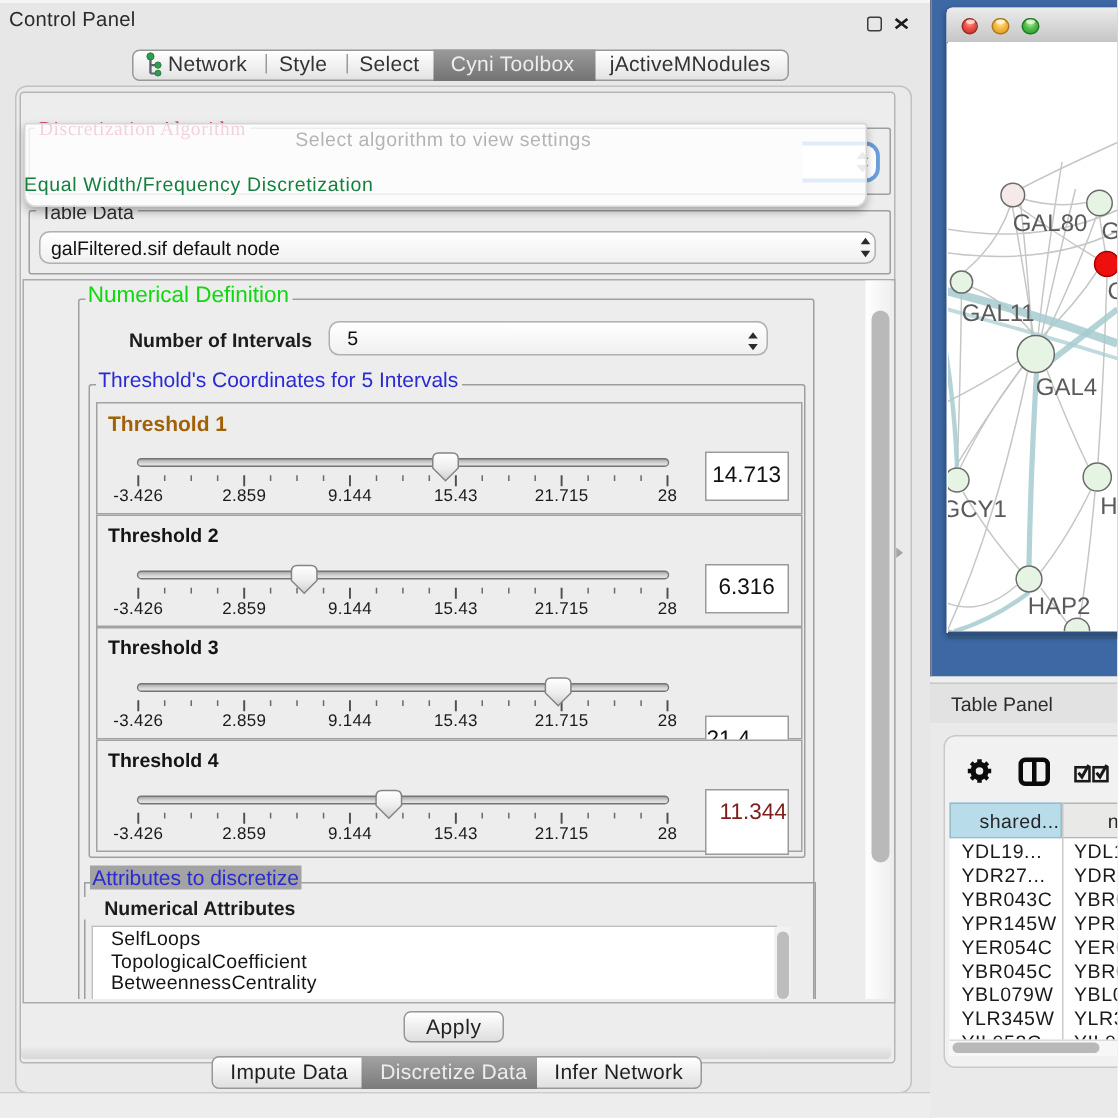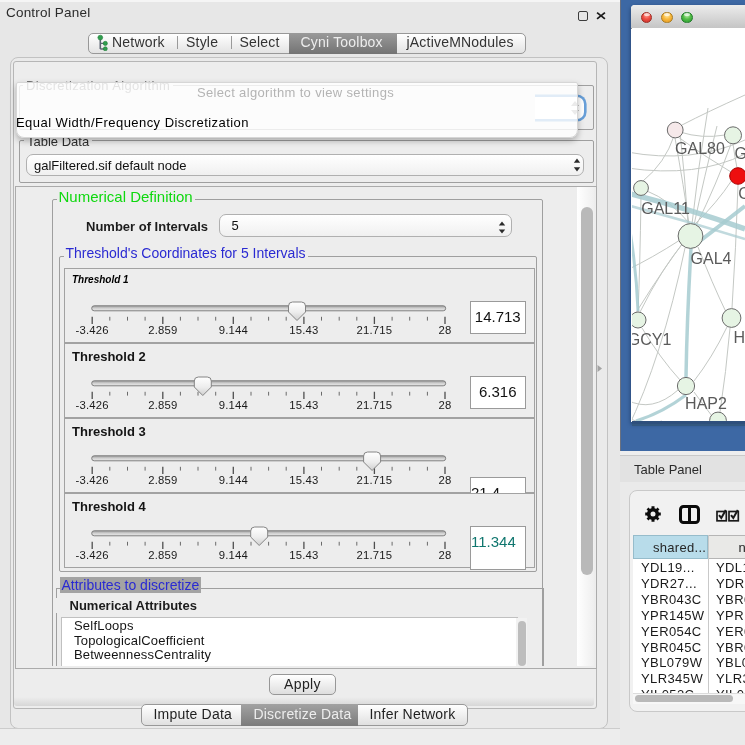--- a/index.html
+++ b/index.html
@@ -37,21 +37,21 @@
   <div class="abs" style="left:239.5px;top:34px;font-size:14px;letter-spacing:0.2px;color:#333;">Select</div>
   <div class="abs" style="left:300.5px;top:34px;font-size:14px;letter-spacing:0.2px;color:#ededed;">Cyni Toolbox</div>
   <div class="abs" style="left:406.5px;top:34px;font-size:14px;letter-spacing:0.2px;color:#333;">jActiveMNodules</div>
 
   <div class="abs" style="left:9.5px;top:57px;width:596px;height:670px;background:#eaeaea;border:1px solid #c2c2c2;border-radius:8px;"></div>
 
   <div class="abs" style="left:12.5px;top:60.5px;width:582px;height:646px;background:#ededed;border:1px solid #b6b6b6;border-radius:3px;"></div>
   <div class="abs" style="left:13.5px;top:697px;width:580px;height:9px;background:linear-gradient(#ededed,#d7d7d7);border-radius:0 0 3px 3px;"></div>
 
   <div class="abs" style="left:18.5px;top:84.5px;width:573px;height:43px;border:1px solid #9f9f9f;border-radius:2px;"></div>
-  <div class="abs" style="left:23px;top:77.5px;font-size:13px;letter-spacing:0.35px;color:#737373;background:#ededed;padding:0 3px;">Discretization Algorithm</div>
+  <div class="abs" style="left:23px;top:77.5px;font-size:13px;letter-spacing:0.35px;color:#be185d;background:#ededed;padding:0 3px;font-family:Liberation Serif, serif;">Discretization Algorithm</div>
 
   <div class="abs" style="left:535px;top:92px;width:56px;height:31px;overflow:hidden;">
       <div class="abs" style="left:-511px;top:5px;width:560px;height:22px;background:#fff;border-radius:7px;box-shadow:0 0 0 2.6px rgba(97,155,215,0.95);"></div>
     </div>
   <svg class="abs" style="left:569px;top:100px;" width="12" height="16" viewBox="0 0 12 16">
     <path d="M6 1 L10 6 H2 Z" fill="#9a9a9a"></path>
       <path d="M6 15 L2 10 H10 Z" fill="#9a9a9a"></path>
   </svg>
 
   <div class="abs" style="left:18.5px;top:140px;width:573px;height:40.5px;border:1px solid #9f9f9f;border-radius:2px;"></div>
@@ -76,21 +76,21 @@
     <div class="abs" style="left:216px;top:31px;font-size:13px;color:#111;">5</div>
     <svg class="abs" style="left:482.3px;top:34px;" width="8" height="13" viewBox="0 0 8 13">
       <path d="M4 0.5 L7.2 4.6 H0.8 Z" fill="#2b2b2b"></path>
         <path d="M4 12.5 L0.8 8.4 H7.2 Z" fill="#2b2b2b"></path>
     </svg>
 
     <div class="abs" style="left:43.5px;top:69px;width:476px;height:314px;border:1px solid #9f9f9f;border-radius:2px;"></div>
     <div class="abs" style="left:48px;top:58.5px;font-size:14px;color:#2a2ad2;background:#ededed;padding:0 2px;">Threshold's Coordinates for 5 Intervals</div>
 
     <div class="abs" style="left:48px;top:81.5px;width:469px;height:72.5px;border:1px solid #a2a2a2;background:#ededed;">
-      <div class="abs b" style="left:7.5px;top:5px;font-size:10px;color:#000000;font-style:italic;">Threshold 1</div>
+      <div class="abs b" style="left:7.5px;top:5px;font-size:14px;color:#a16207;">Threshold 1</div>
       <svg class="abs" style="left:0;top:0;" width="469" height="72" viewBox="0 0 469 72">
         <defs>
             <linearGradient id="tg0" x1="0" y1="0" x2="0" y2="1">
               <stop offset="0" stop-color="#ffffff"></stop>
               <stop offset="0.55" stop-color="#ededed"></stop>
               <stop offset="1" stop-color="#cfcfcf"></stop>
             </linearGradient>
             <linearGradient id="tr0" x1="0" y1="0" x2="0" y2="1">
               <stop offset="0" stop-color="#a0a0a0"></stop>
               <stop offset="0.6" stop-color="#d8d8d8"></stop>
@@ -185,21 +185,21 @@
         <path d="M27.2 47.8 V55.1 M97.8 47.8 V55.1 M168.3 47.8 V55.1 M238.9 47.8 V55.1 M309.4 47.8 V55.1 M380.0 47.8 V55.1" stroke="#4f4f4f" stroke-width="1.3"></path>
         <path d="M44.8 47.8 V51.6 M62.5 47.8 V51.6 M80.1 47.8 V51.6 M115.4 47.8 V51.6 M133.0 47.8 V51.6 M150.7 47.8 V51.6 M186.0 47.8 V51.6 M203.6 47.8 V51.6 M221.2 47.8 V51.6 M256.5 47.8 V51.6 M274.2 47.8 V51.6 M291.8 47.8 V51.6 M327.1 47.8 V51.6 M344.7 47.8 V51.6 M362.4 47.8 V51.6" stroke="#6a6a6a" stroke-width="1"></path>
         <text x="27.2" y="65.3" font-size="11.3" letter-spacing="0.2" fill="#1a1a1a" text-anchor="middle" font-family="Liberation Sans, sans-serif">-3.426</text>
         <text x="97.8" y="65.3" font-size="11.3" letter-spacing="0.2" fill="#1a1a1a" text-anchor="middle" font-family="Liberation Sans, sans-serif">2.859</text>
         <text x="168.3" y="65.3" font-size="11.3" letter-spacing="0.2" fill="#1a1a1a" text-anchor="middle" font-family="Liberation Sans, sans-serif">9.144</text>
         <text x="238.9" y="65.3" font-size="11.3" letter-spacing="0.2" fill="#1a1a1a" text-anchor="middle" font-family="Liberation Sans, sans-serif">15.43</text>
         <text x="309.4" y="65.3" font-size="11.3" letter-spacing="0.2" fill="#1a1a1a" text-anchor="middle" font-family="Liberation Sans, sans-serif">21.715</text>
         <text x="380.0" y="65.3" font-size="11.3" letter-spacing="0.2" fill="#1a1a1a" text-anchor="middle" font-family="Liberation Sans, sans-serif">28</text>
         <path d="M185.7 43 L185.7 37 Q185.7 33 189.7 33 L198.7 33 Q202.7 33 202.7 37 L202.7 43 L194.2 51.5 Z" fill="url(#tg3)" stroke="#848484" stroke-width="1"></path>
       </svg>
-      <div class="abs" style="left:405.5px;top:32px;width:55.5px;height:44px;box-sizing:border-box;background:#fff;border:1.5px solid #9a9a9a;text-align:left;line-height:30px;font-size:15px;color:#0f766e;">11.344</div>
+      <div class="abs" style="left:405.5px;top:32px;width:55.5px;height:44px;box-sizing:border-box;background:#fff;border:1.5px solid #9a9a9a;text-align:right;line-height:30px;font-size:15px;color:#7f1d1d;">11.344</div>
     </div>
 
     <div class="abs" style="left:40px;top:401px;width:486px;height:120px;border:1px solid #9f9f9f;"></div>
     <div class="abs" style="left:44px;top:390.5px;font-size:14px;color:#2a2ad2;background:#a3a3a3;padding:0 2px;">Attributes to discretize</div>
     <div class="abs b" style="left:38px;top:411.5px;font-size:13px;color:#1c1c1c;background:#ededed;padding:0 16px;">Numerical Attributes</div>
     <div class="abs" style="left:45.5px;top:430.5px;width:455px;height:49px;background:#ffffff;border:1px solid #c0c0c0;"></div>
     <div class="abs" style="left:58.5px;top:431.8px;font-size:13px;letter-spacing:0.2px;color:#141414;">SelfLoops</div>
     <div class="abs" style="left:58.5px;top:446.3px;font-size:13px;letter-spacing:0.2px;color:#141414;">TopologicalCoefficient</div>
     <div class="abs" style="left:58.5px;top:460.8px;font-size:13px;letter-spacing:0.2px;color:#141414;">BetweennessCentrality</div>
     <div class="abs" style="left:500.5px;top:431.5px;width:11px;height:48px;background:#f2f2f2;"></div>
@@ -216,21 +216,21 @@
 
   <div class="abs" style="left:0;top:727.5px;width:620px;height:1px;background:#cccccc;"></div>
   <div class="abs" style="left:0;top:728.5px;width:620px;height:16.5px;background:#ededed;"></div>
 
   <svg class="abs" style="left:597px;top:365px;" width="5" height="7" viewBox="0 0 5 7">
       <path d="M0.5 0 L5 3.5 L0.5 7 Z" fill="#a3a3a3"></path>
     </svg>
 
   <div class="abs" style="left:15.5px;top:81.5px;width:560px;height:54.5px;background:rgba(255,255,255,0.8);border:1px solid #d6d6d6;border-radius:2px 2px 8px 8px;box-shadow:0 3px 6px rgba(0,0,0,0.28);"></div>
   <div class="abs" style="left:15.5px;top:84.5px;width:560px;text-align:center;font-size:13px;letter-spacing:0.35px;color:#b4b4b4;">Select algorithm to view settings</div>
-  <div class="abs" style="left:16px;top:114.5px;font-size:13px;letter-spacing:0.45px;color:#000000;">Equal Width/Frequency Discretization</div>
+  <div class="abs" style="left:16px;top:114.5px;font-size:13px;letter-spacing:0.45px;color:#15803d;">Equal Width/Frequency Discretization</div>
 
   <div class="abs" style="left:619.5px;top:0;width:1.5px;height:745px;background:#6a7180;"></div>
   <div class="abs" style="left:621px;top:0;width:124px;height:451px;background:#3d68a4;"></div>
 
   <div class="abs" style="left:631px;top:5px;width:114px;height:417px;background:#fff;border-radius:4px 0 0 0;box-shadow:0 2px 4px rgba(10,25,50,0.55);"></div>
   <div class="abs" style="left:631px;top:5px;width:114px;height:22.5px;background:linear-gradient(#ececec,#c5c5c5);border-radius:4px 0 0 0;border-bottom:1px solid #8b8b8b;"></div>
   <div class="abs" style="left:640.6px;top:11.6px;width:11.6px;height:11.6px;border-radius:50%;background:radial-gradient(circle at 50% 28%, #ff9d92 0%, #ee4f45 45%, #c92d26 100%);border:0.9px solid #992a22;box-sizing:border-box;"></div>
   <div class="abs" style="left:661px;top:11.6px;width:11.6px;height:11.6px;border-radius:50%;background:radial-gradient(circle at 50% 28%, #ffeaa6 0%, #f8ba3e 45%, #e2931c 100%);border:0.9px solid #a87a1e;box-sizing:border-box;"></div>
   <div class="abs" style="left:681.3px;top:11.6px;width:11.6px;height:11.6px;border-radius:50%;background:radial-gradient(circle at 50% 28%, #baeda8 0%, #55bd48 45%, #219a2d 100%);border:0.9px solid #1f7a28;box-sizing:border-box;"></div>
 

